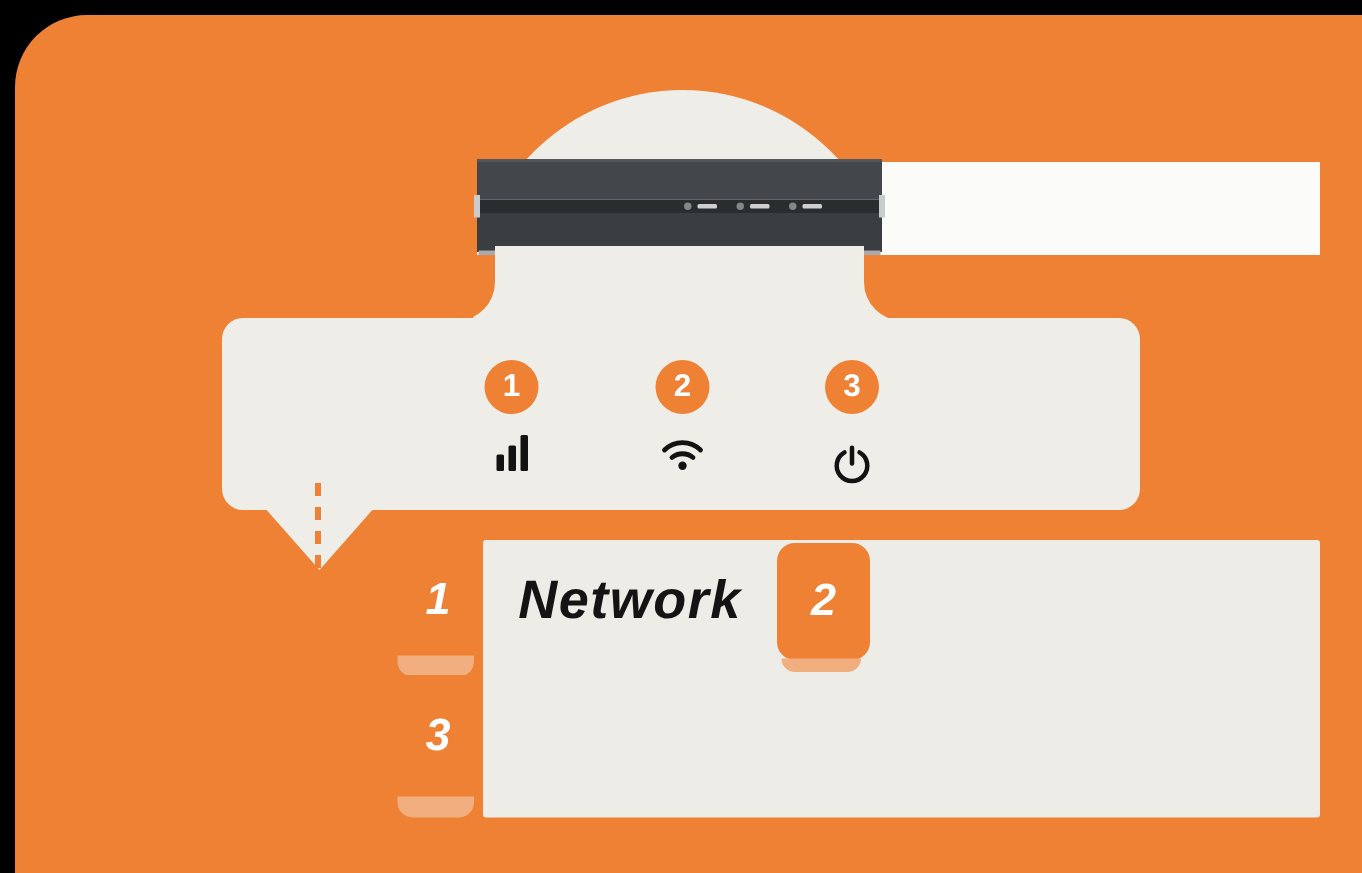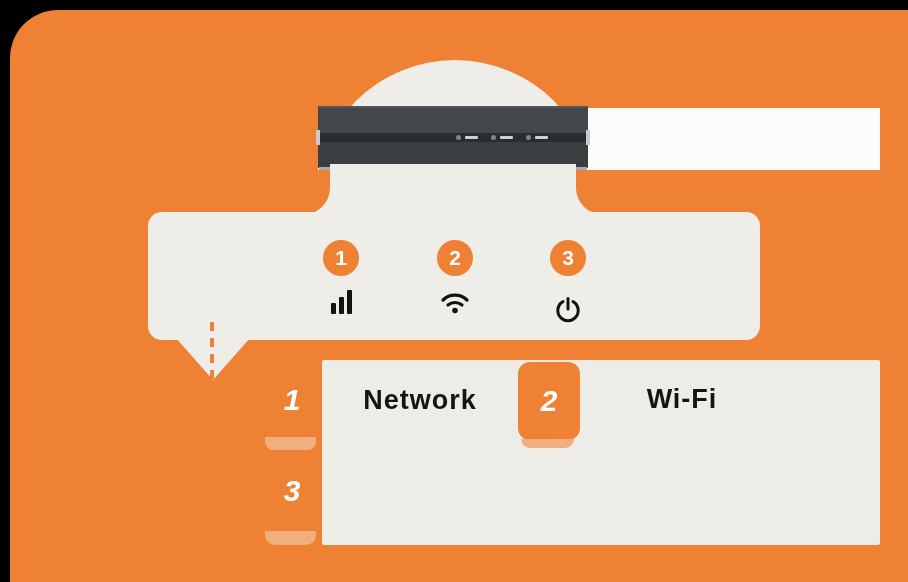--- a/index.html
+++ b/index.html
@@ -58,22 +58,22 @@
              border-radius:2px;}
   .tile{position:absolute;background:#EE8134;border-radius:12px;color:#fff;
         font-weight:800;font-style:italic;font-size:30px;display:flex;align-items:center;
         justify-content:center;z-index:3;}
   .tile::after{content:"";position:absolute;left:3px;right:6px;bottom:-13px;height:14px;
                background:#F1AE7E;border-radius:0 0 10px 10px;z-index:-1;}
   .tile-1{left:262px;top:362px;width:60px;height:76px;}
   .tile-2{left:518px;top:362px;width:62px;height:78px;}
   .tile-2::after{bottom:-8px;height:9px;}
   .tile-3{left:262px;top:450px;width:60px;height:82px;}
-  .legend-label{position:absolute;color:#141414;font-weight:900;
-                font-size:27px;letter-spacing:1px;display:flex;align-items:center;
+  .legend-label{position:absolute;color:#141414;font-weight:900;font-style:italic;
+                font-size:36px;letter-spacing:1px;display:flex;align-items:center;
                 justify-content:center;z-index:4;}
   .lbl-network{left:322px;top:362px;width:196px;height:76px;}
   .lbl-wifi{left:582px;top:360px;width:200px;height:78px;}
   .lbl-power{left:322px;top:450px;width:196px;height:80px;}
 
   svg{display:block;}
 </style>
 </head>
 <body>
 
@@ -147,17 +147,16 @@
   </div>
 
   <div class="legend-bg"></div>
   <div class="tile tile-1">
     <span>1</span>
   </div>
   <div class="legend-label lbl-network">Network</div>
   <div class="tile tile-2">
     <span>2</span>
   </div>
-  <div class="legend-label lbl-wifi">Wi-Fi</div>
   <div class="tile tile-3">
     <span>3</span>
   </div>
 </div>
 
 </body></html>

